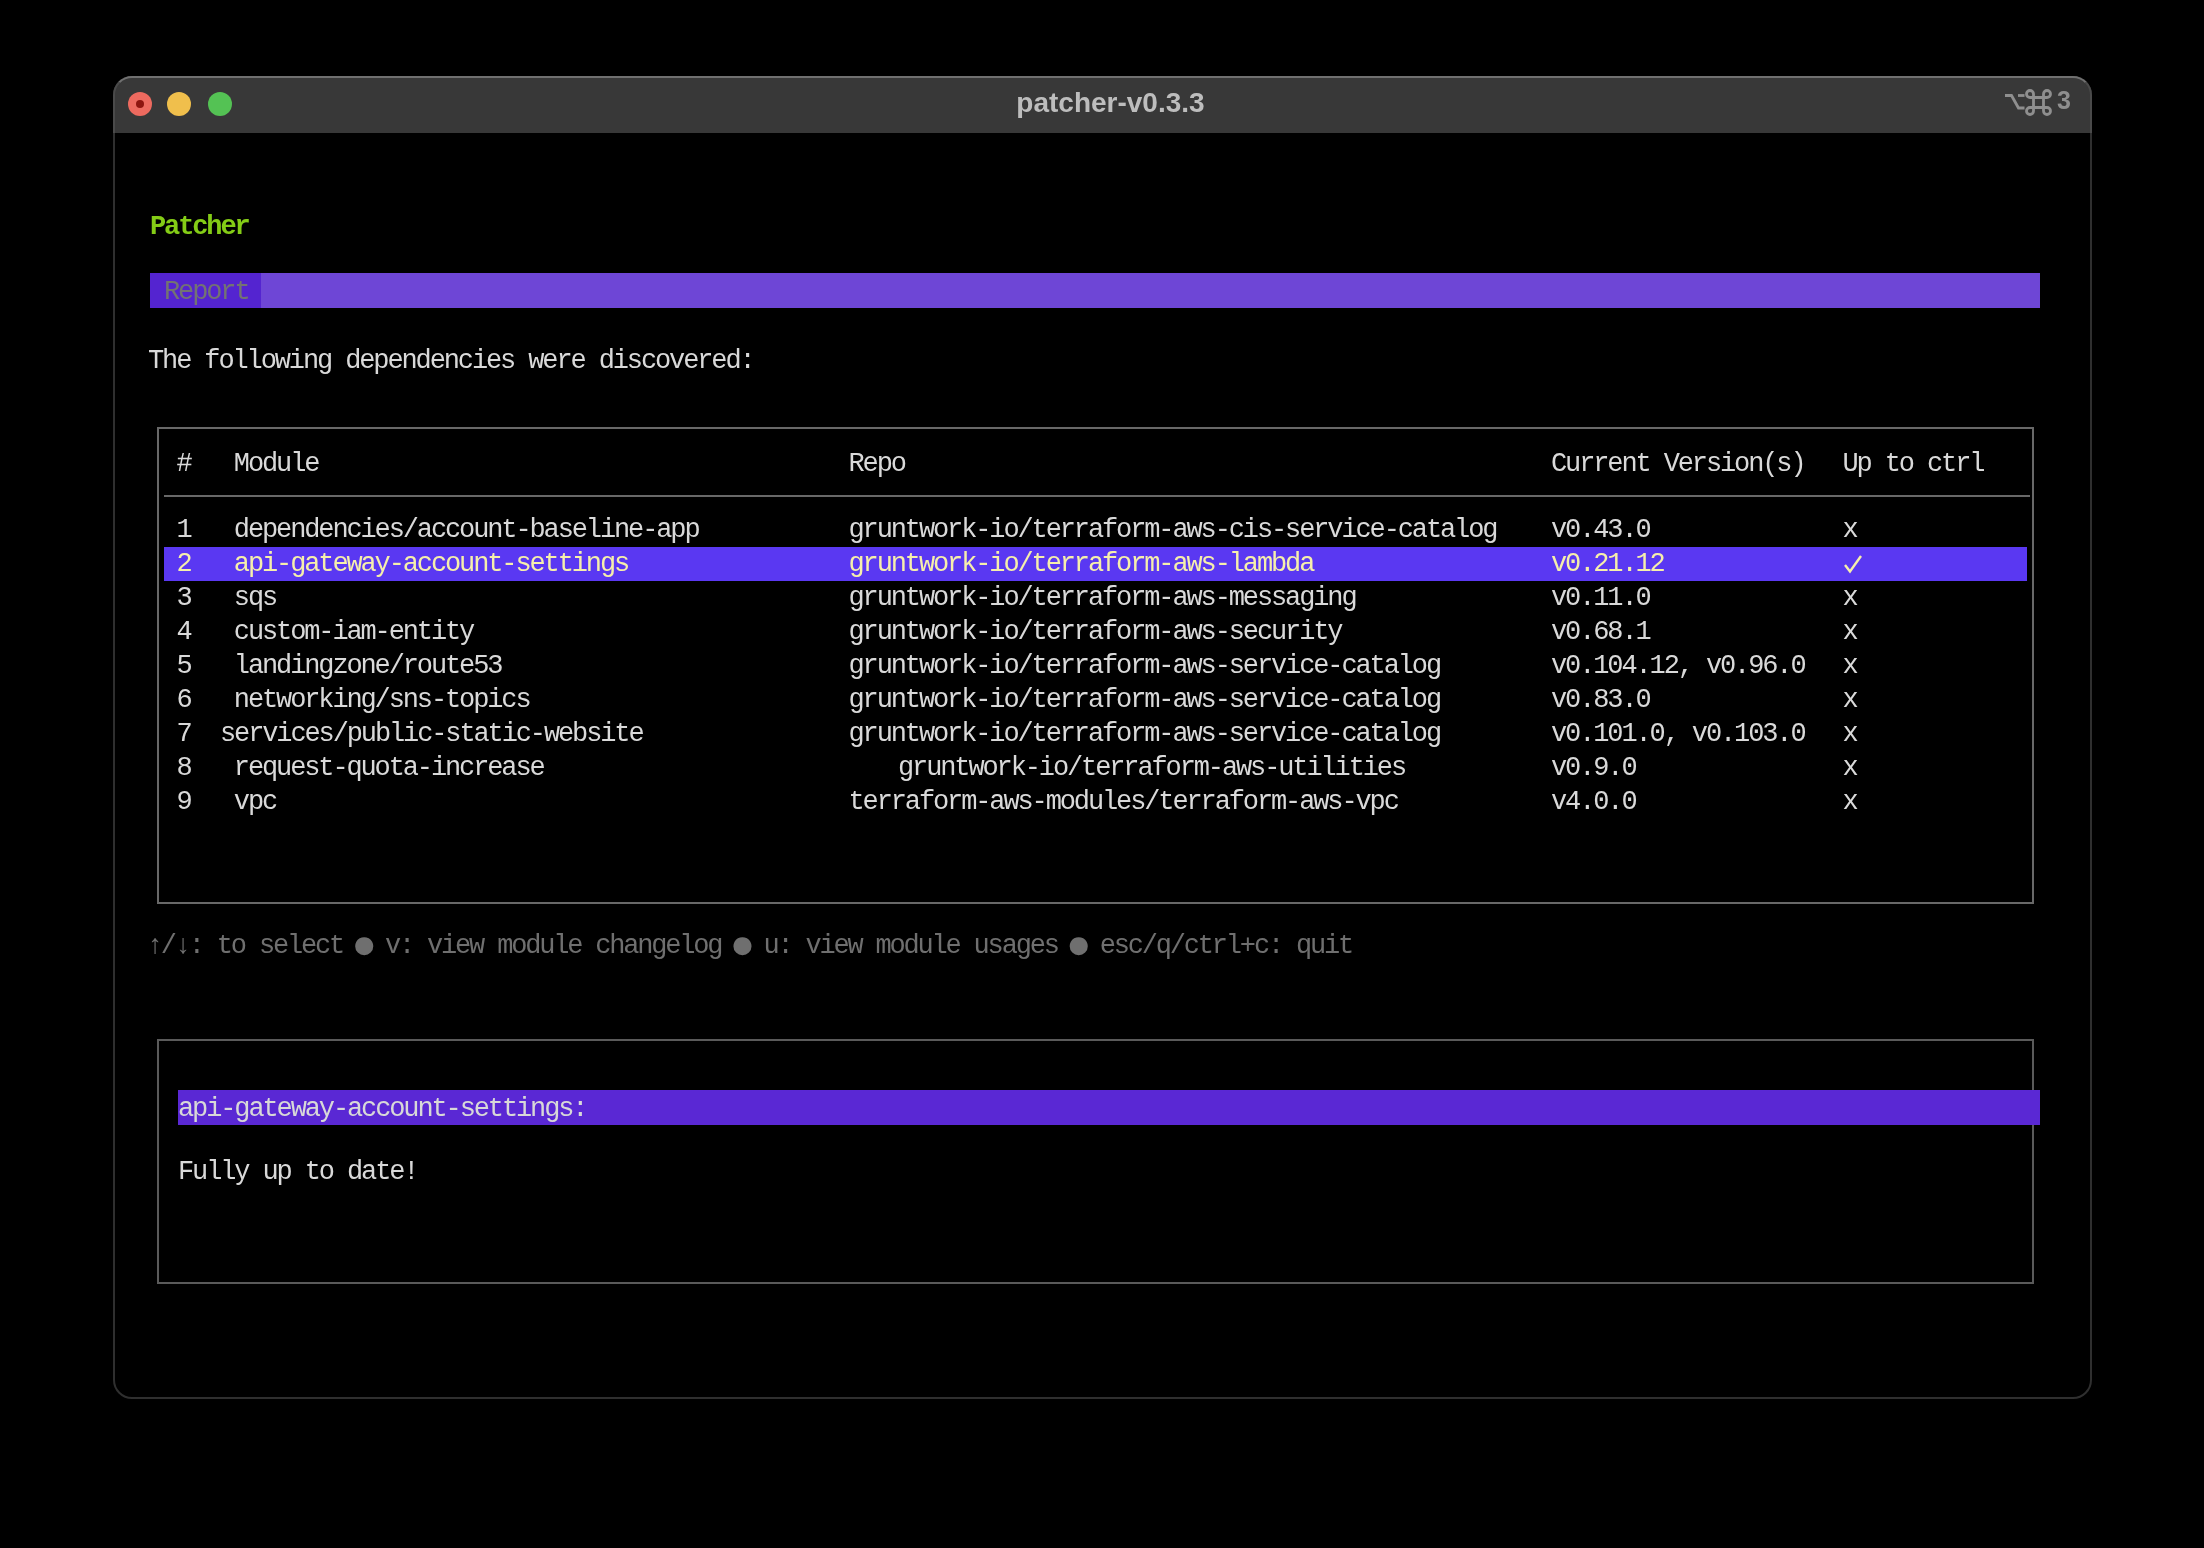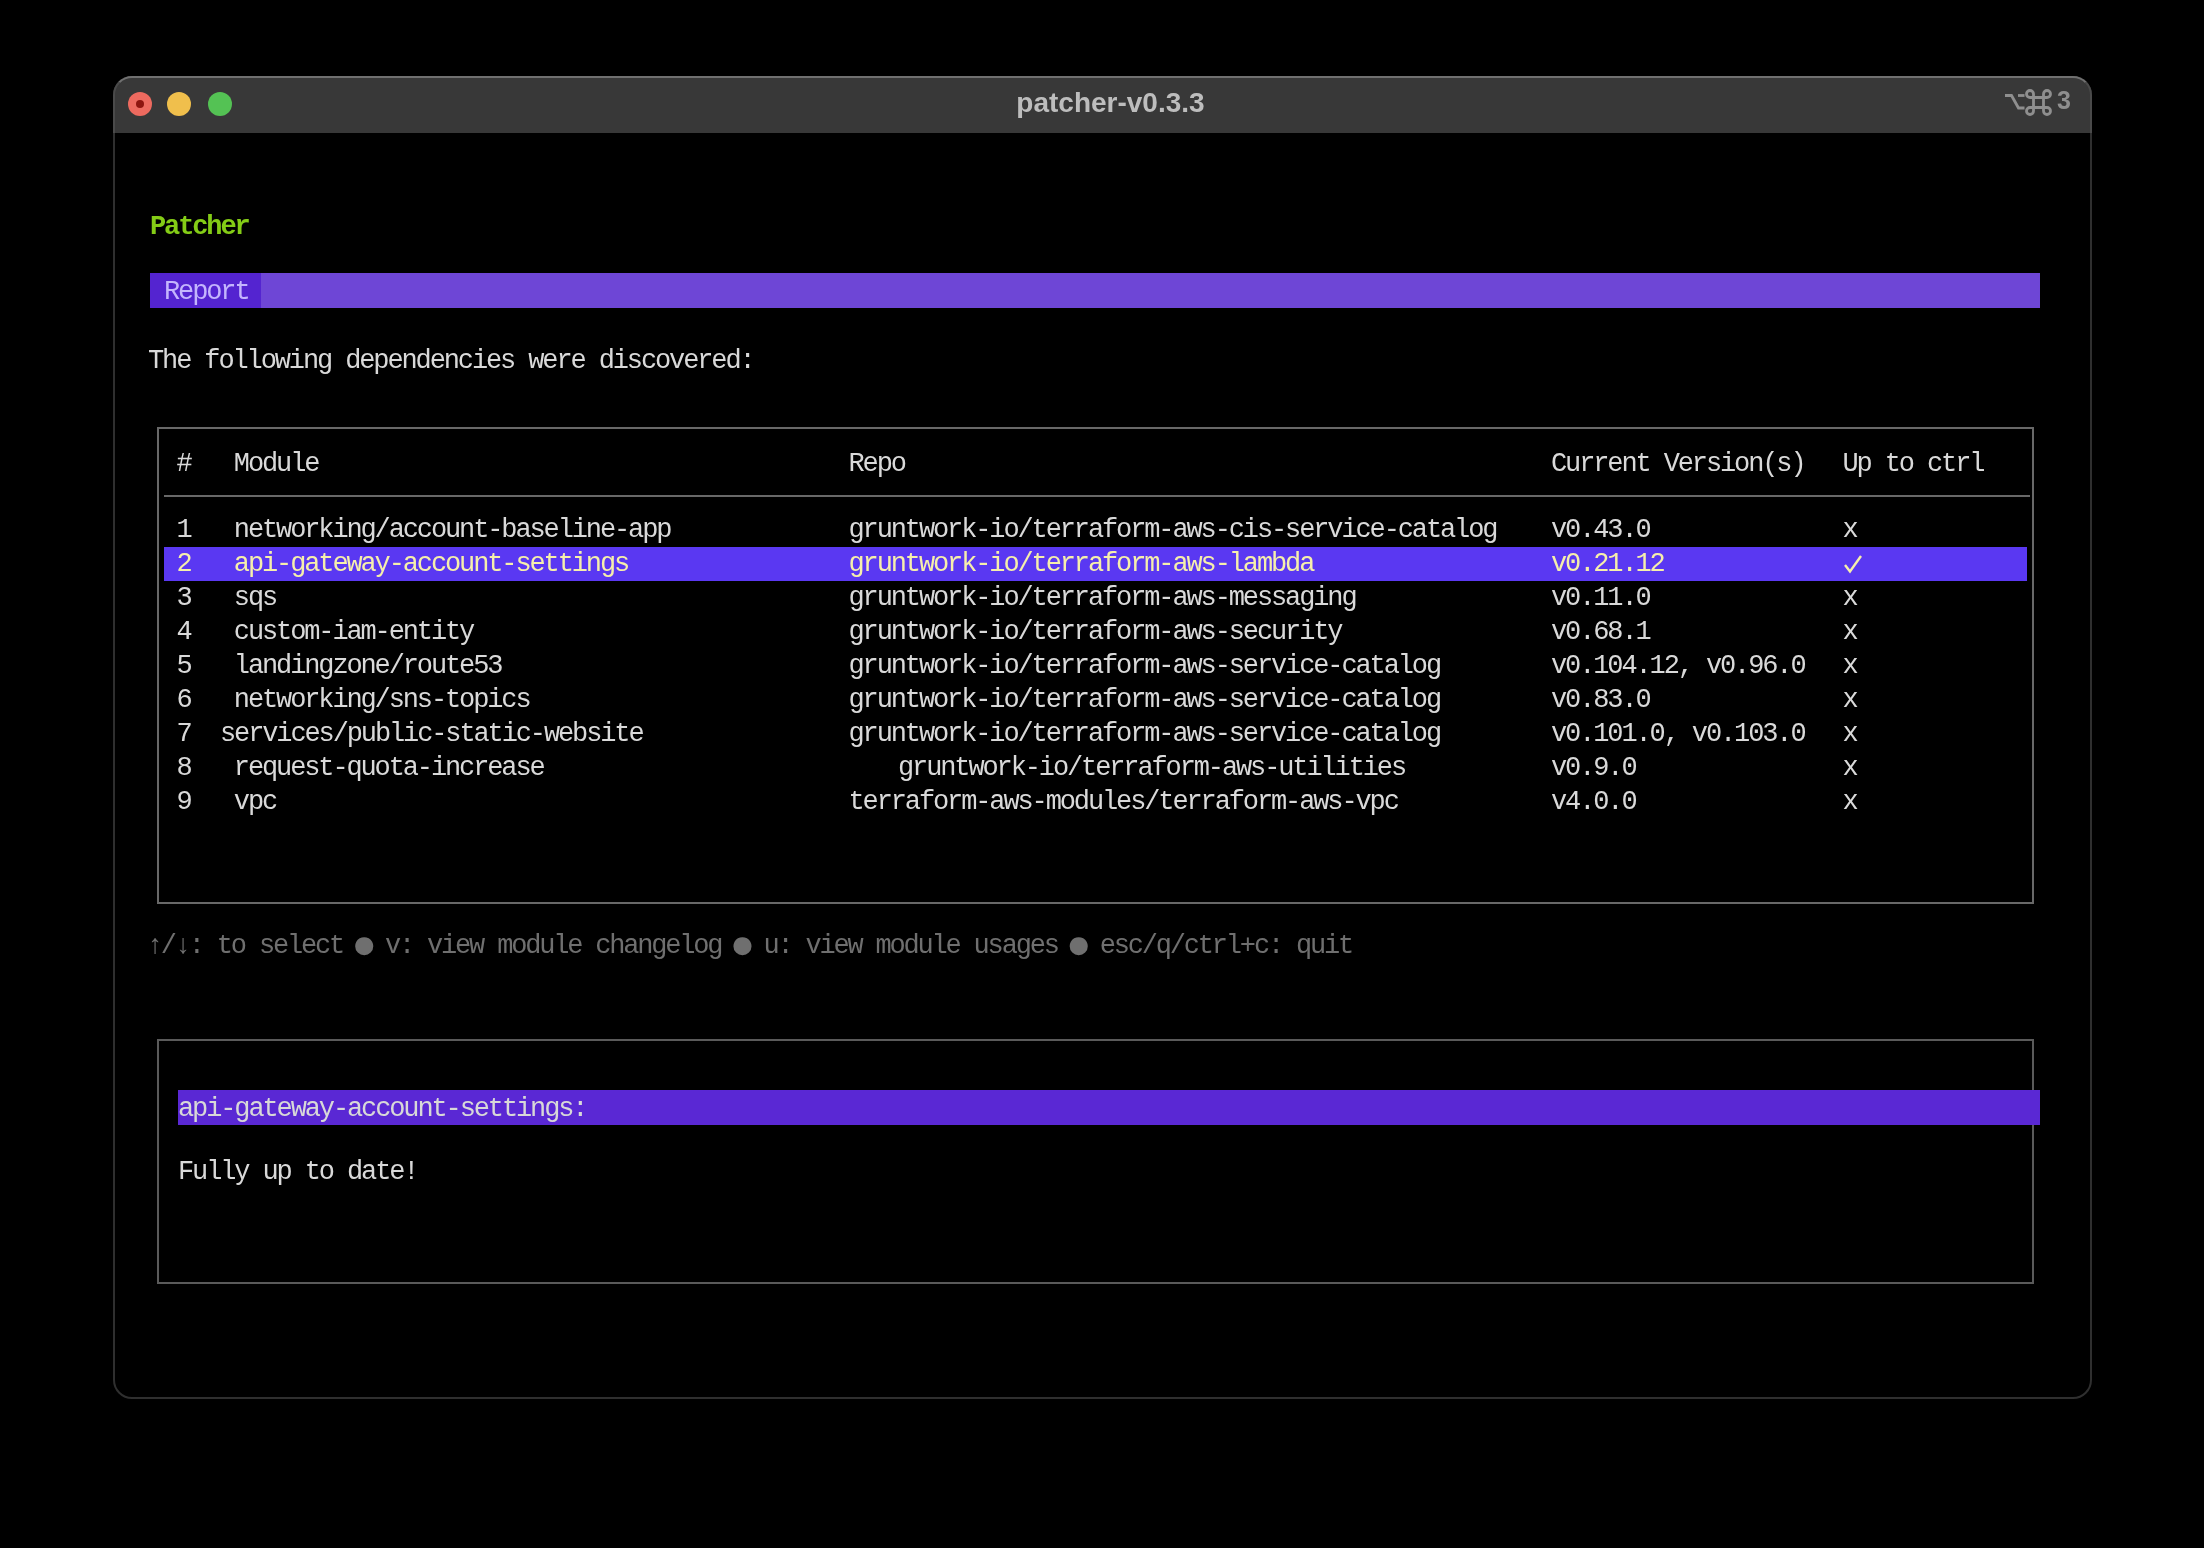--- a/index.html
+++ b/index.html
@@ -29,37 +29,37 @@
     <path d="M 14 7.5 H 20.5"></path>
     <path d="M 29.5 9.5 H 26 A 3.5 3.5 0 1 1 29.5 6 V 9.5 V 19.5 V 23 A 3.5 3.5 0 1 1 26 19.5 H 29.5 H 39.5 H 43 A 3.5 3.5 0 1 1 39.5 23 V 19.5 V 9.5 V 6 A 3.5 3.5 0 1 1 43 9.5 H 39.5 H 29.5 M 29.5 19.5 H 39.5"></path>
   </g>
   <text x="53" y="20.5" font-family="Liberation Sans, sans-serif" font-size="25" font-weight="bold" fill="#8f8f8f">3</text>
 </svg>
 
 <div class="mono" style="left:150px;top:210px;font-weight:bold;color:#84cc16">Patcher</div>
 
 <div class="bar" style="left:150px;top:273px;width:111px;height:35px;background:#5424d0"></div>
 <div class="bar" style="left:261px;top:273px;width:1779px;height:35px;background:#6e46d6"></div>
-<div class="mono" style="left:164px;top:275px;color:#c4b5fd">Report</div>
+<div class="mono" style="left:164px;top:275px;color:#737373">Report</div>
 
 <div class="mono" style="left:148px;top:344px">The following dependencies were discovered:</div>
 
 <div style="position:absolute;left:157px;top:427px;width:1877px;height:477px;box-sizing:border-box;border:2px solid #686868"></div>
 <div style="position:absolute;left:164px;top:495px;width:1866px;height:2px;background:#686868"></div>
 
 <div class="mono" style="left:176.5px;top:447px">#</div>
 <div class="mono" style="left:233.8px;top:447px">Module</div>
 <div class="mono" style="left:848.5px;top:447px">Repo</div>
 <div class="mono" style="left:1551px;top:447px">Current Version(s)</div>
 <div class="mono" style="left:1842.5px;top:447px">Up to ctrl</div>
 
 <div class="bar" style="left:164px;top:547px;width:1863px;height:34px;background:#5a38f2"></div>
 
 <div class="mono" style="left:176.5px;top:513.3px">1</div>
-<div class="mono" style="left:233.8px;top:513.3px">networking/account-baseline-app</div>
+<div class="mono" style="left:233.8px;top:513.3px">dependencies/account-baseline-app</div>
 <div class="mono" style="left:848.5px;top:513.3px">gruntwork-io/terraform-aws-cis-service-catalog</div>
 <div class="mono" style="left:1551px;top:513.3px">v0.43.0</div>
 <div class="mono" style="left:1842.5px;top:513.3px">x</div>
 
 <div class="mono cream" style="left:176.5px;top:547.3px">2</div>
 <div class="mono cream" style="left:233.8px;top:547.3px">api-gateway-account-settings</div>
 <div class="mono cream" style="left:848.5px;top:547.3px">gruntwork-io/terraform-aws-lambda</div>
 <div class="mono cream" style="left:1551px;top:547.3px">v0.21.12</div>
 <svg style="position:absolute;left:1843px;top:553px" width="22" height="24" viewBox="0 0 22 24">
   <path d="M 2 12 L 7 18.5 L 18 3" stroke="#f6efac" stroke-width="2.4" fill="none"></path>

